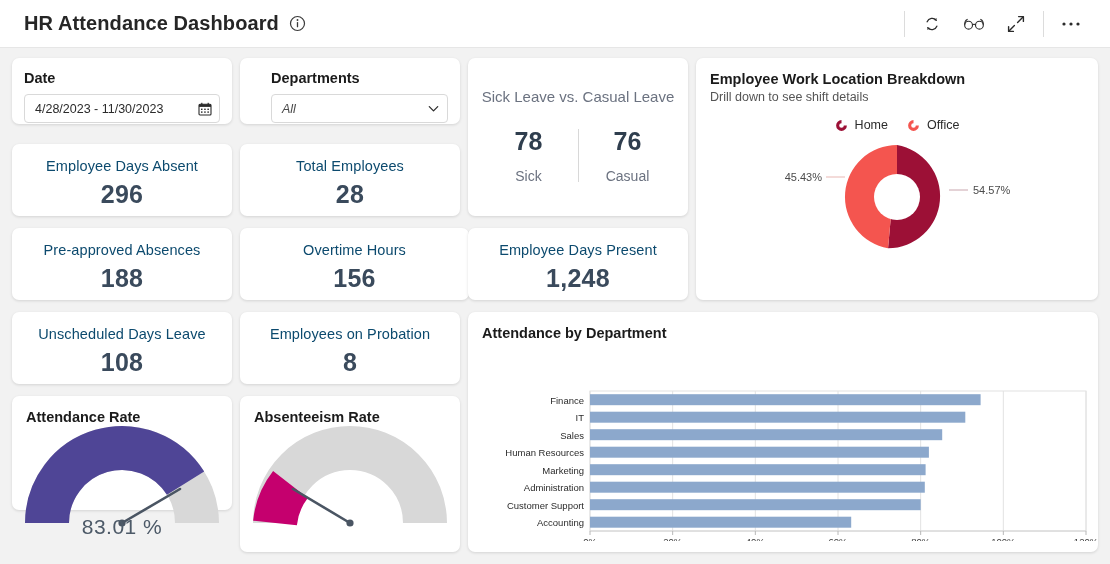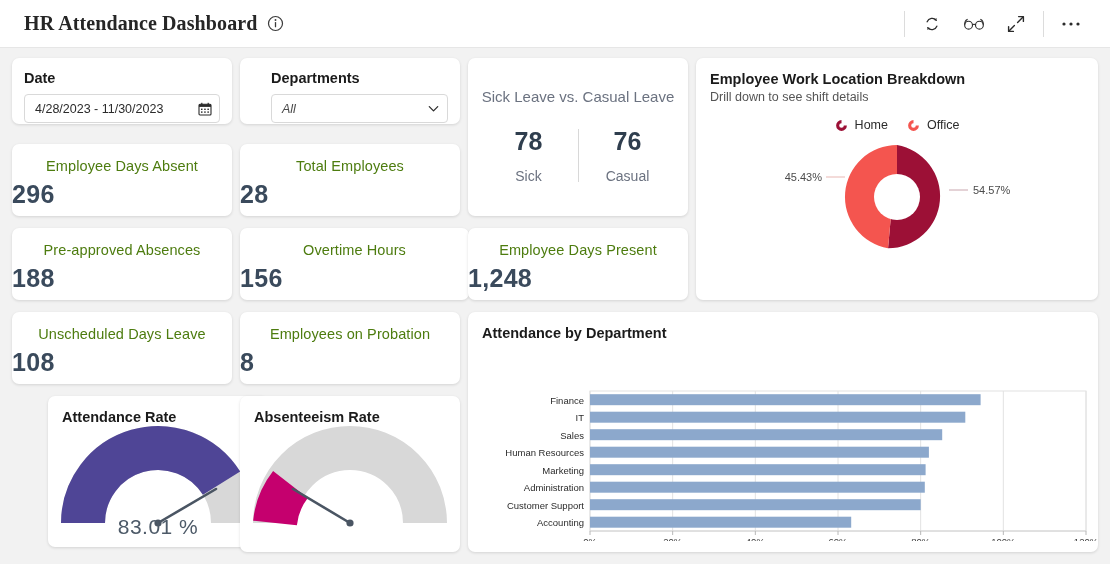--- a/index.html
+++ b/index.html
@@ -9,21 +9,20 @@
     background: #f2f2f2;
     overflow: hidden;
   }
   .page { position: relative; width: 1110px; height: 564px; background: #f2f2f2; }
 
   
   .header {
     position: absolute; left: 0; top: 0; width: 1110px; height: 48px;
     background: #ffffff; display: flex; align-items: center;
     border-bottom: 1px solid #e6e6e6;
-    font-family: Liberation Serif, serif;
   }
   .page-title {
     margin-left: 24px; font-size: 20px; font-weight: bold; color: #262626;
     letter-spacing: .1px;
   }
   .info-icon {
     margin-left: 10px; width: 17px; height: 17px; display: inline-flex;
     align-items: center; justify-content: center;
   }
   .toolbar {
@@ -57,25 +56,25 @@
     font-size: 12.5px; color: #2b2b2b; padding-left: 10px; flex: 1;
   }
   .input-text.placeholder { font-style: italic; color: #4a4a4a; }
   .input-ic {
     width: 28px; display: flex; align-items: center; justify-content: center;
     color: #2b2b2b;
   }
 
   
   .kpi-title {
-    text-align: center; font-size: 14.5px; color: #4d7c0f; margin-top: 14px;
+    text-align: center; font-size: 14.5px; color: #0c4a6e; margin-top: 14px;
     letter-spacing: .1px;
   }
   .kpi-value {
-    font-size: 25px; color: #3a4a5c; font-weight: bold;
+    text-align: center; font-size: 25px; color: #3a4a5c; font-weight: bold;
     margin-top: 6px; letter-spacing: .3px;
   }
 
   
   .sc-title {
     text-align: center; font-size: 15px; color: #6b7280; margin-top: 30px;
   }
   .sc-row {
     display: flex; align-items: stretch; justify-content: center;
     margin-top: 22px;
@@ -281,21 +280,21 @@
       <circle cx="201" cy="65" r="23" fill="#ffffff"></circle>
 
       <path d="M253 58 L272 58" stroke="#c9a6ae" stroke-width="1" fill="none"></path>
       <path d="M149 45 L130 45" stroke="#e8b7b3" stroke-width="1" fill="none"></path>
 
       <text class="pct-lab" x="277" y="62">54.57%</text>
       <text class="pct-lab" x="126" y="49" text-anchor="end">45.43%</text>
     </svg>
   </div>
 
-  <div class="card" style="left:12px; top:396px; width:220px; height:151px;margin-left:36px;">
+  <div class="card" style="left:12px; top:396px; width:220px; height:114px;">
     <div class="chart-title">Attendance Rate</div>
     <svg width="220" height="112" viewBox="0 0 220 112">
 
       <path d="M35 98 A75 75 0 0 1 185 98" fill="none" stroke="#d8d8d8" stroke-width="44"></path>
 
       <path d="M35 98 A75 75 0 0 1 173.54 58.17" fill="none" stroke="#4f4596" stroke-width="44"></path>
 
       <line x1="110" y1="98" x2="168" y2="64" stroke="#4a5563" stroke-width="2.6" stroke-linecap="round"></line>
       <circle cx="110" cy="98" r="3.6" fill="#4a5563"></circle>
     </svg>

